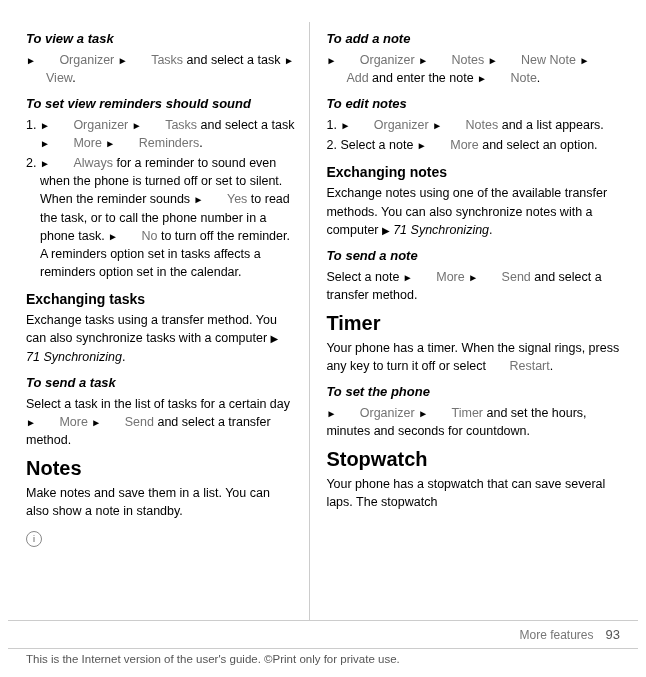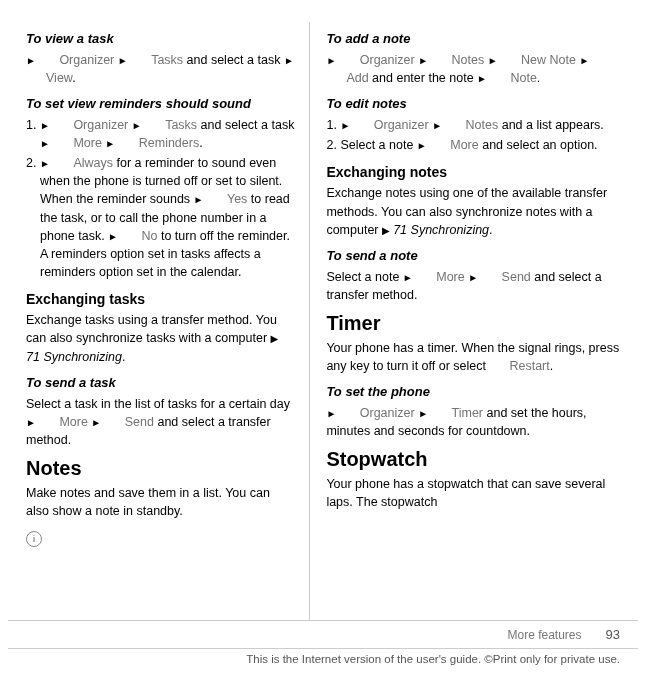--- a/index.html
+++ b/index.html
@@ -104,37 +104,37 @@
       border-top: 1px solid #ccc;
       padding: 6px 18px;
       display: flex;
       justify-content: space-between;
       align-items: center;
       font-size: 12px;
     }
     .footer-right {
       display: flex;
       align-items: center;
-      gap: 24px;
+      gap: 12px;
       color: #555;
     }
     .page-num {
       font-size: 13px;
       font-weight: normal;
     }
     .footer-label {
       color: #777;
       font-size: 12px;
     }
     .footer-bottom {
       border-top: 1px solid #ccc;
       padding: 4px 18px;
       font-size: 11.5px;
       color: #555;
-      text-align: right;
+      text-align: left;
     }
     .inline-italic { font-style: italic; }
   </style>
 </head>
 <body>
 
 <div class="page">
   <div class="content-area">
 
     <div class="col-left">

